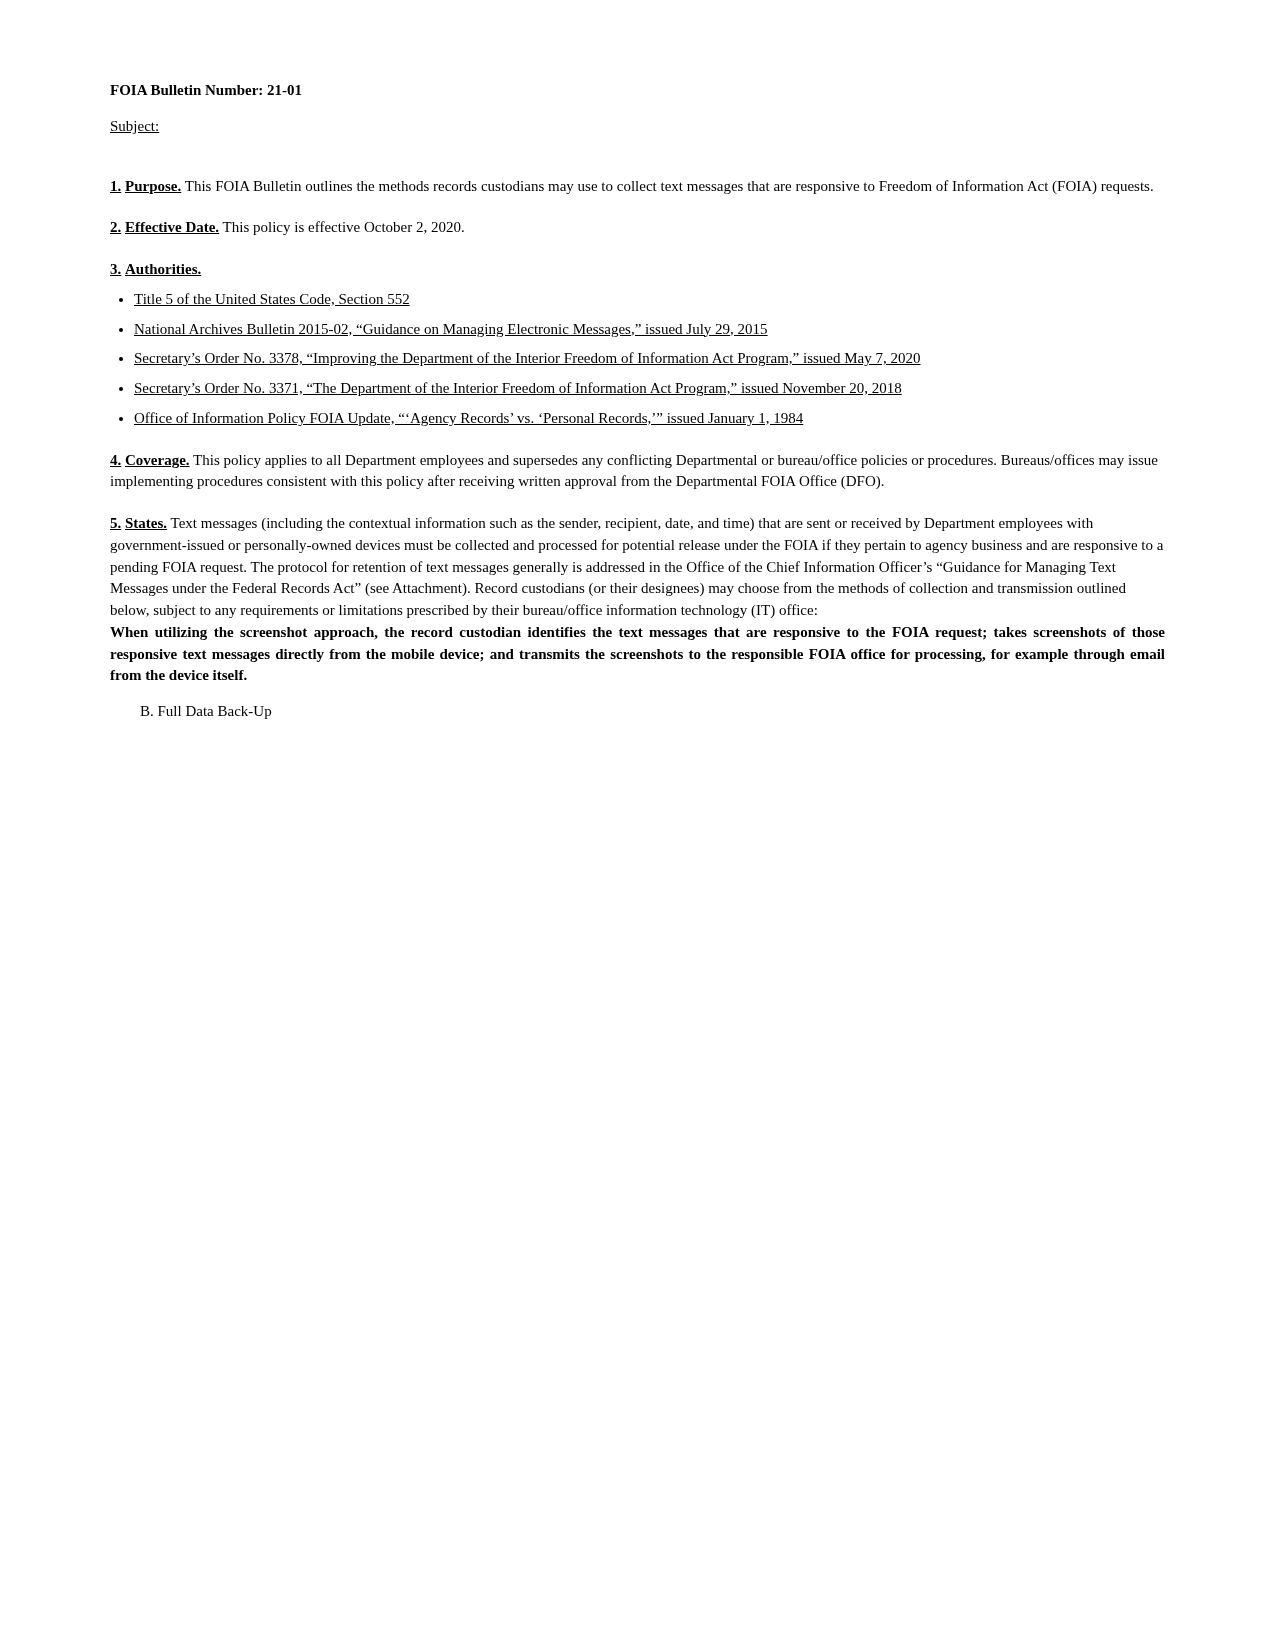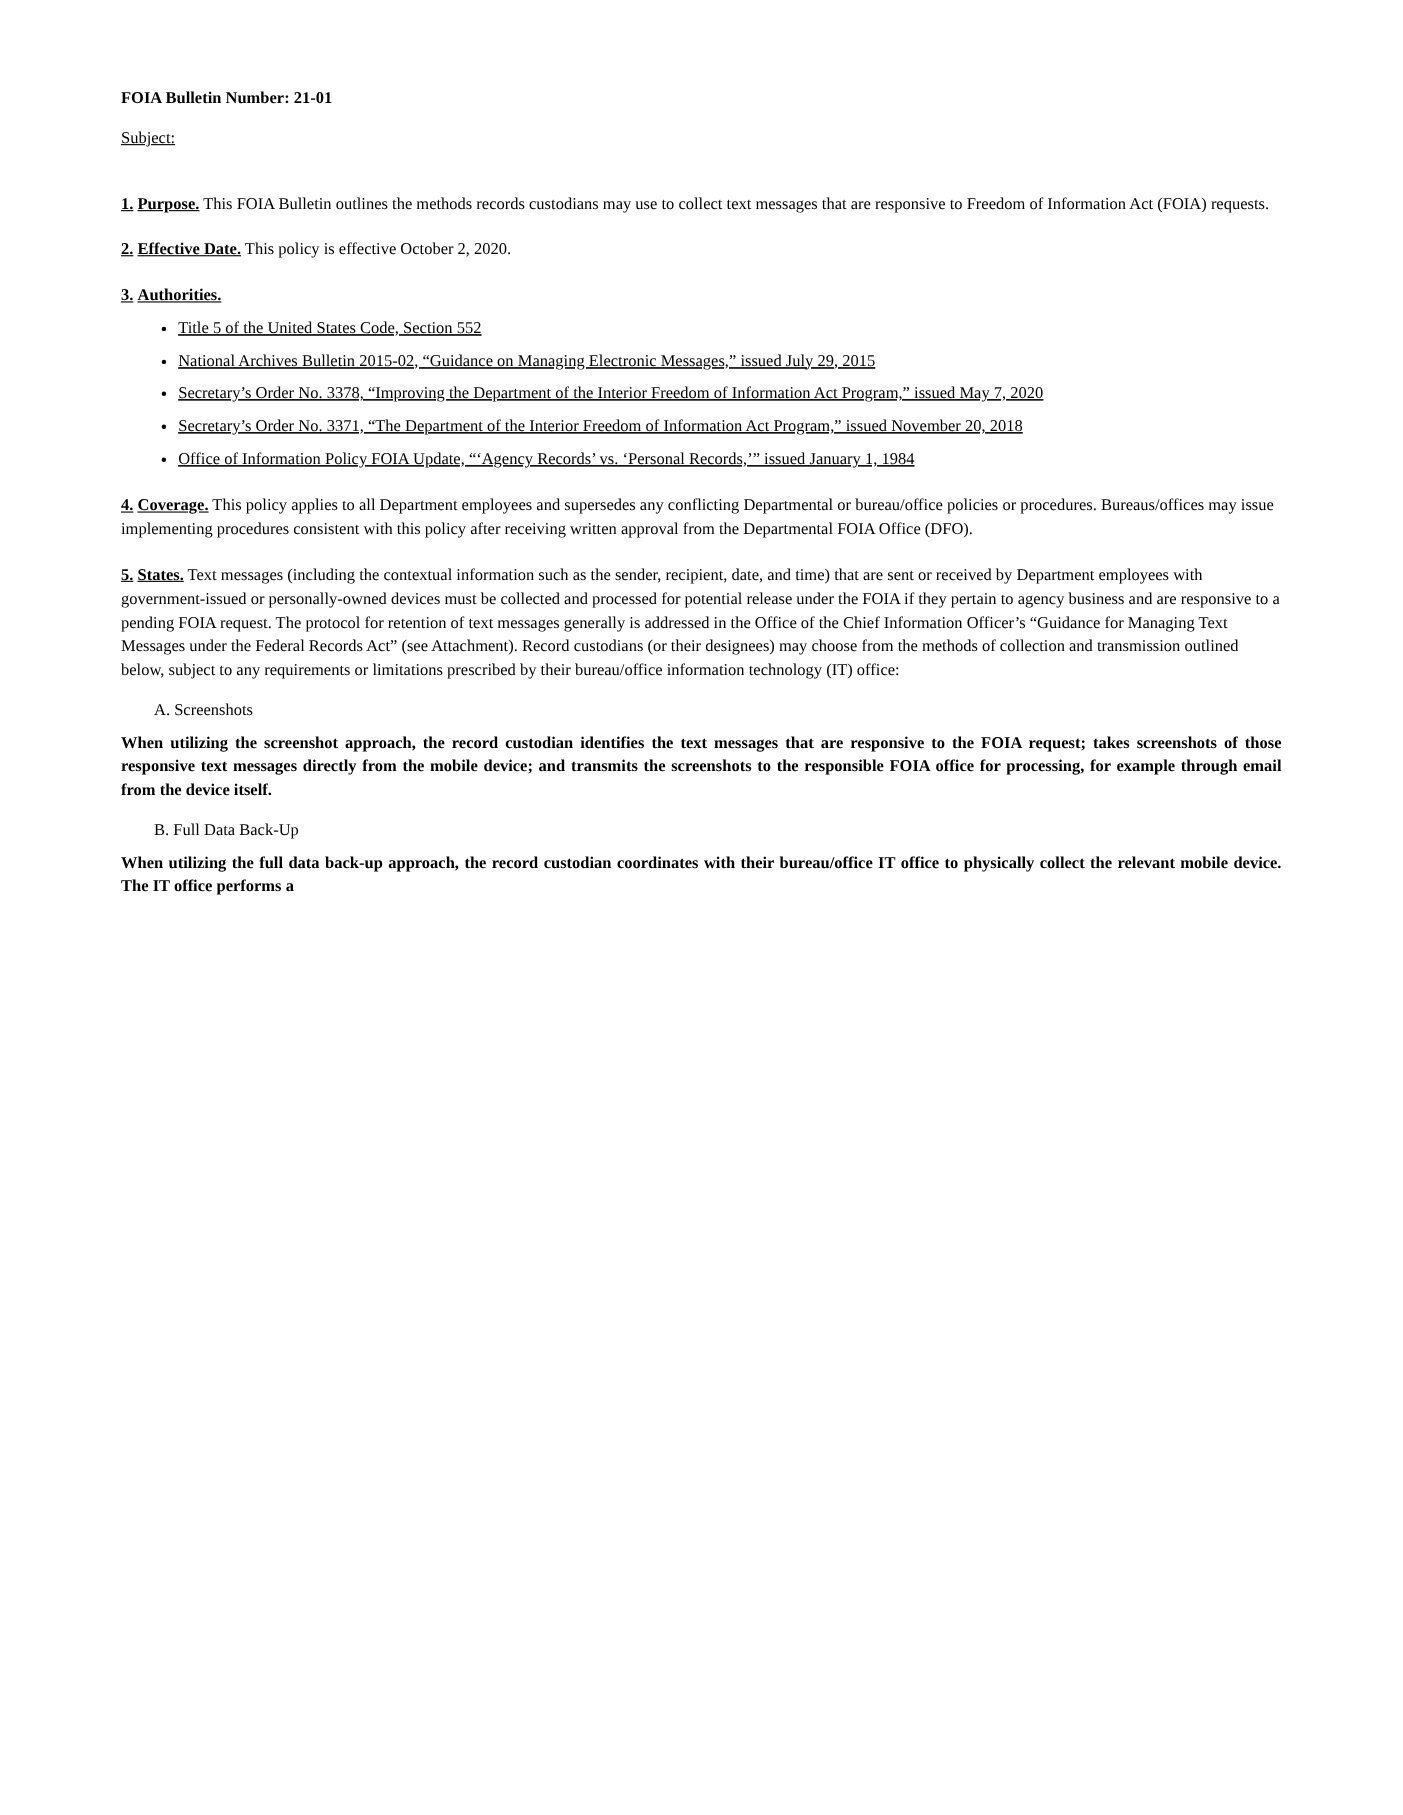--- a/index.html
+++ b/index.html
@@ -28,24 +28,23 @@
       text-decoration: underline;
     }
     .subject-label {
       font-weight: normal;
       white-space: nowrap;
     }
     .section {
       margin-bottom: 20px;
     }
     .bullet-list {
-      margin-left: 52px;
+      margin-left: 24px;
       margin-top: 8px;
       margin-bottom: 8px;
-      text-decoration: underline;
     }
     .bullet-list li {
       margin-bottom: 8px;
       text-decoration: underline;
       list-style-type: disc;
     }
     .sub-section {
       margin-top: 14px;
       margin-bottom: 8px;
       margin-left: 30px;
@@ -107,22 +106,18 @@
   </div>
 </div>
 
 <div class="section">
   <div>
     <span class="inline-bold-underline">5.</span>
     <span class="inline-bold-underline">States.</span>
     <span>Text messages (including the contextual information such as the sender, recipient, date, and time) that are sent or received by Department employees with government-issued or personally-owned devices must be collected and processed for potential release under the FOIA if they pertain to agency business and are responsive to a pending FOIA request.  The protocol for retention of text messages generally is addressed in the Office of the Chief Information Officer’s “Guidance for Managing Text Messages under the Federal Records Act” (see Attachment).  Record custodians (or their designees) may choose from the methods of collection and transmission outlined below, subject to any requirements or limitations prescribed by their bureau/office information technology (IT) office:</span>
   </div>
 
-  <div class="sub-section">
-    <span>A.  Screenshots</span>
-  </div>
   <p>When utilizing the screenshot approach, the record custodian identifies the text messages that are responsive to the FOIA request; takes screenshots of those responsive text messages directly from the mobile device; and transmits the screenshots to the responsible FOIA office for processing, for example through email from the device itself.</p>
 
   <div class="sub-section">
     <span>B.  Full Data Back-Up</span>
   </div>
-  <p>When utilizing the full data back-up approach, the record custodian coordinates with their bureau/office IT office to physically collect the relevant mobile device.  The IT office performs a</p>
 </div>
 
 </body></html>

